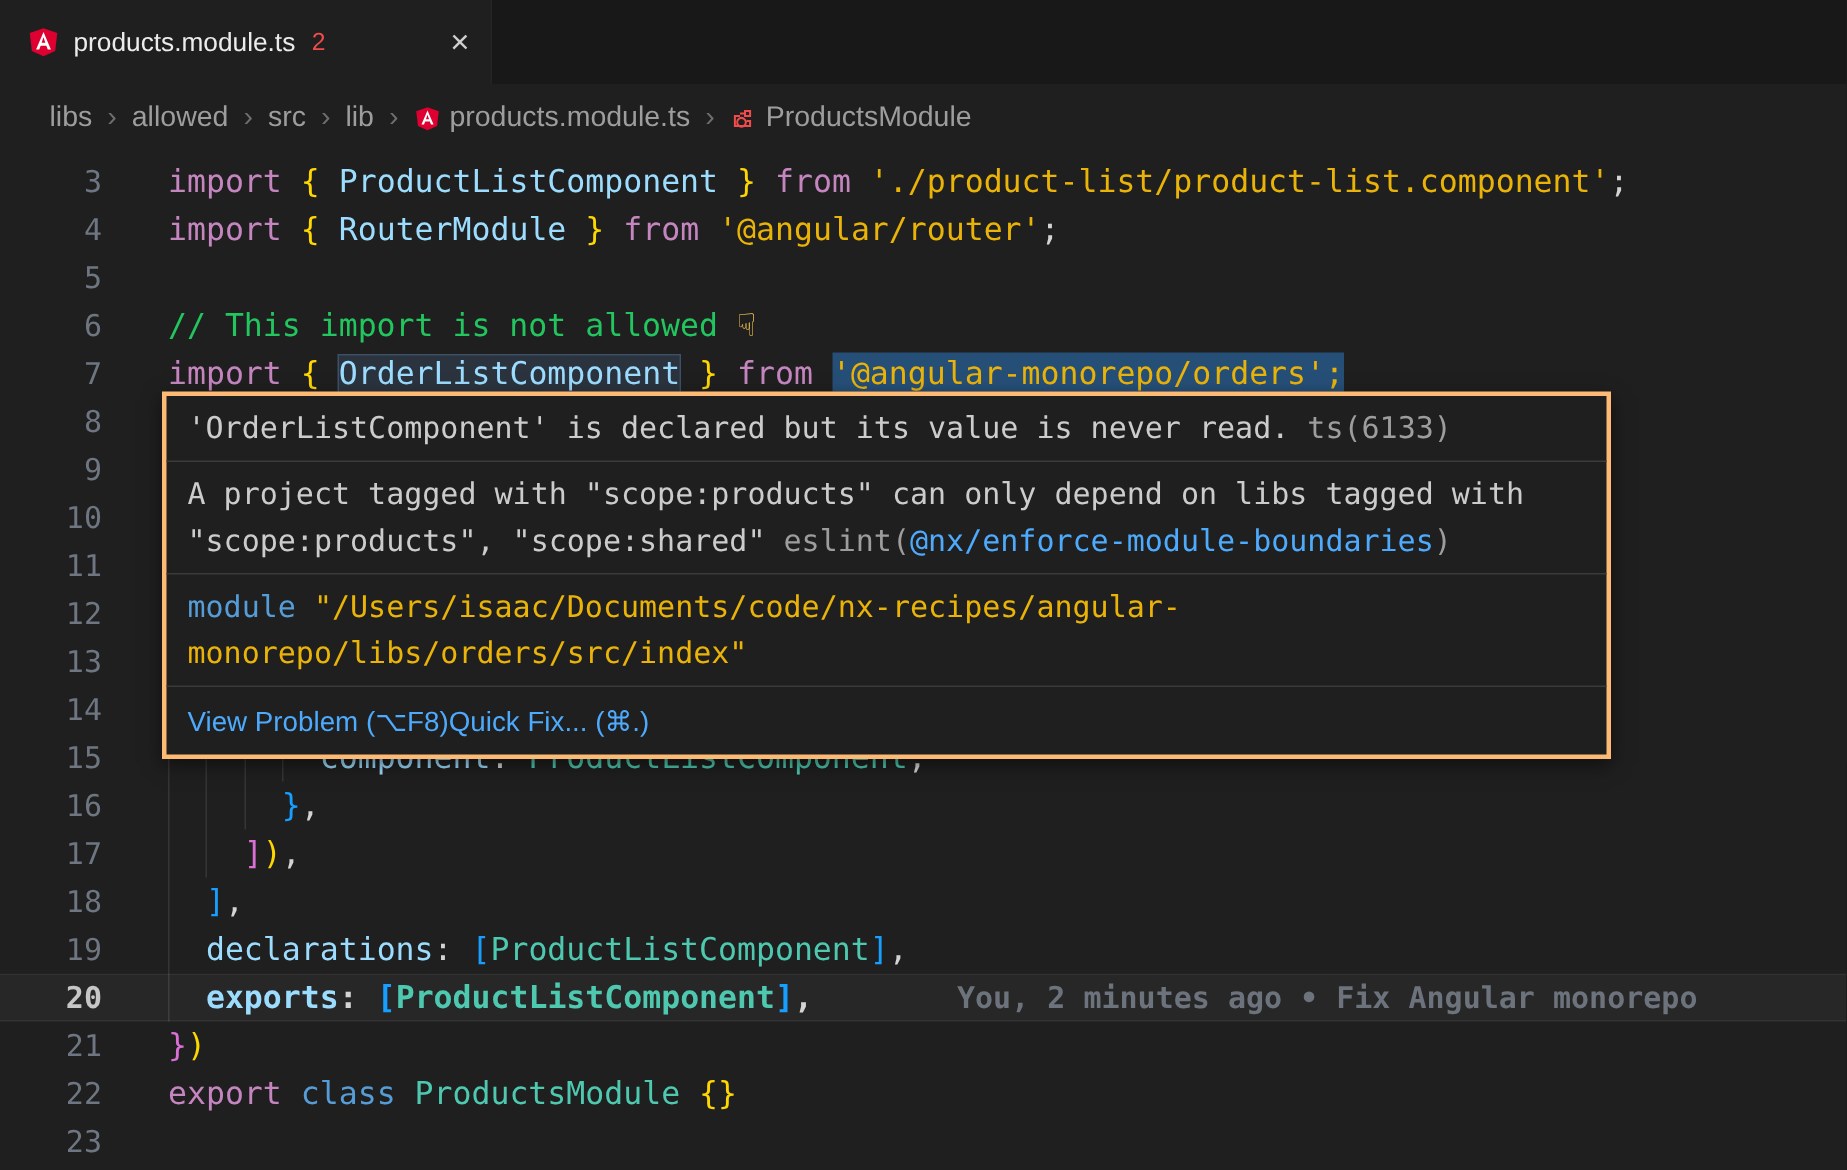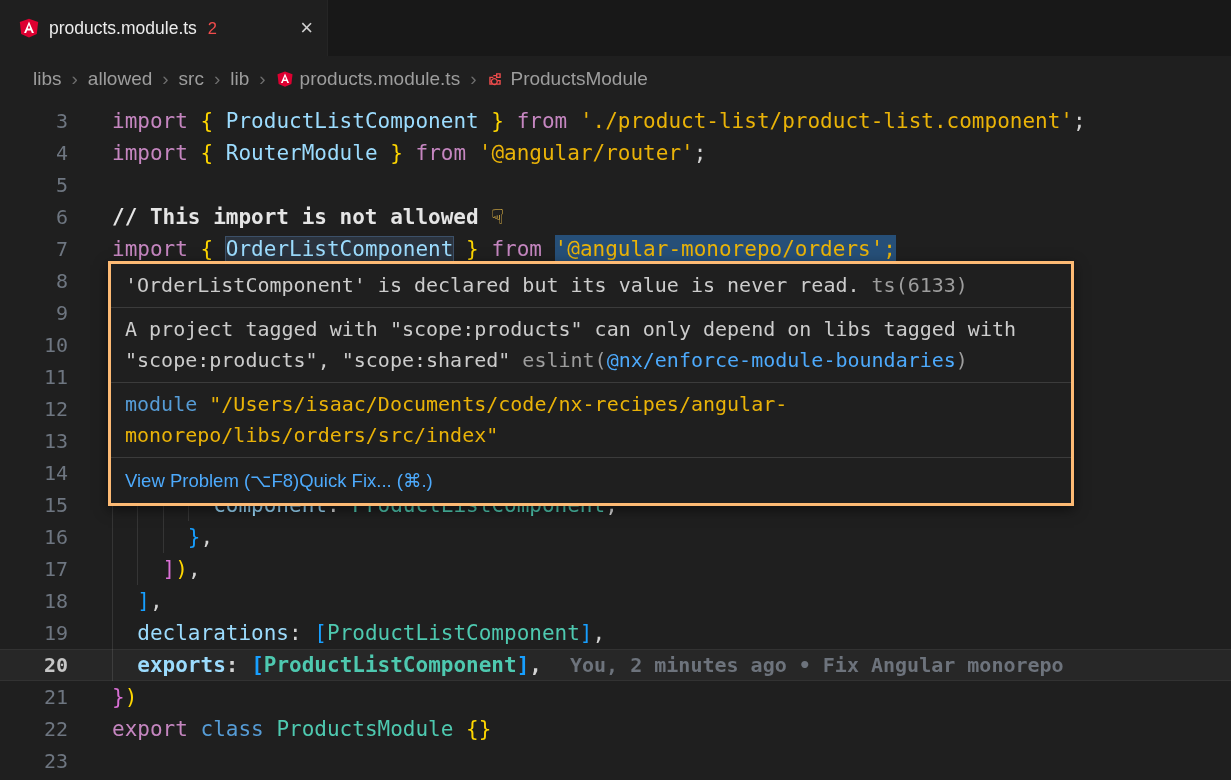--- a/index.html
+++ b/index.html
@@ -31,34 +31,34 @@
   #code-lines { padding-top:4px; }
   .line { display:flex; height:32px; line-height:32px; font-size:21px; white-space:pre; }
   .line.active { background:rgba(255,255,255,0.04); box-shadow:inset 0 1px 0 rgba(255,255,255,0.05), inset 0 -1px 0 rgba(255,255,255,0.05);font-weight:bold; }
   .num { width:68px; text-align:right; color:#6e7681; font-size:20px; flex-shrink:0; user-select:none; }
   .line.active .num { color:#c6c6c6; }
   .content { margin-left:44px; position:relative; flex:1; }
   .tok { color:#d4d4d4; }
   .kw   { color:#c586c0; }
   .kwb  { color:#569cd6; }
   .str  { color:#eab308; }
-  .com  { color:#e5e5e5;font-weight:bold; }
+  .com  { color:#22c55e; }
   .prop { color:#9cdcfe; }
   .cls  { color:#4ec9b0; }
   .pun  { color:#d4d4d4; }
   .bg   { color:#ffd700; }
   .bp   { color:#da70d6; }
   .bb   { color:#179fff; }
   .emoji{ color:#ffcc4d; }
   .sq { text-decoration:underline; text-decoration-style:wavy; text-decoration-color:#f14c4c;
         text-decoration-thickness:1.4px; text-underline-offset:6px; text-decoration-skip-ink:none; }
   .strhl { background:#264f78; padding:2px 0; }
   .whl { background:rgba(86,124,173,0.22); outline:1px solid rgba(96,139,193,0.45); }
   .guide { position:absolute; top:0; bottom:0; width:1px; background:rgba(255,255,255,0.10); }
-  .blame { color:#6d737c; margin-left:28px; font-size:20px; }
+  .blame { color:#6d737c; margin-left:96px; font-size:20px; }
 
   
   .hover { position:absolute; left:108px; top:160px; width:966px; z-index:10;
            background:#1f1f1f; border:3px solid #fdba74; box-shadow:0 4px 12px rgba(0,0,0,0.5);
            font-size:20px; line-height:31px; color:#cccccc; }
   .hover-section { padding:6px 14px; }
   .hover-divider { height:1px; background:#3b3b3b; }
   .dim { color:#9d9d9d; }
   .hover-link { color:#4daafc; cursor:pointer; }
   .hover-actions { border-top:1px solid #3b3b3b; padding:7px 14px; display:flex; 

